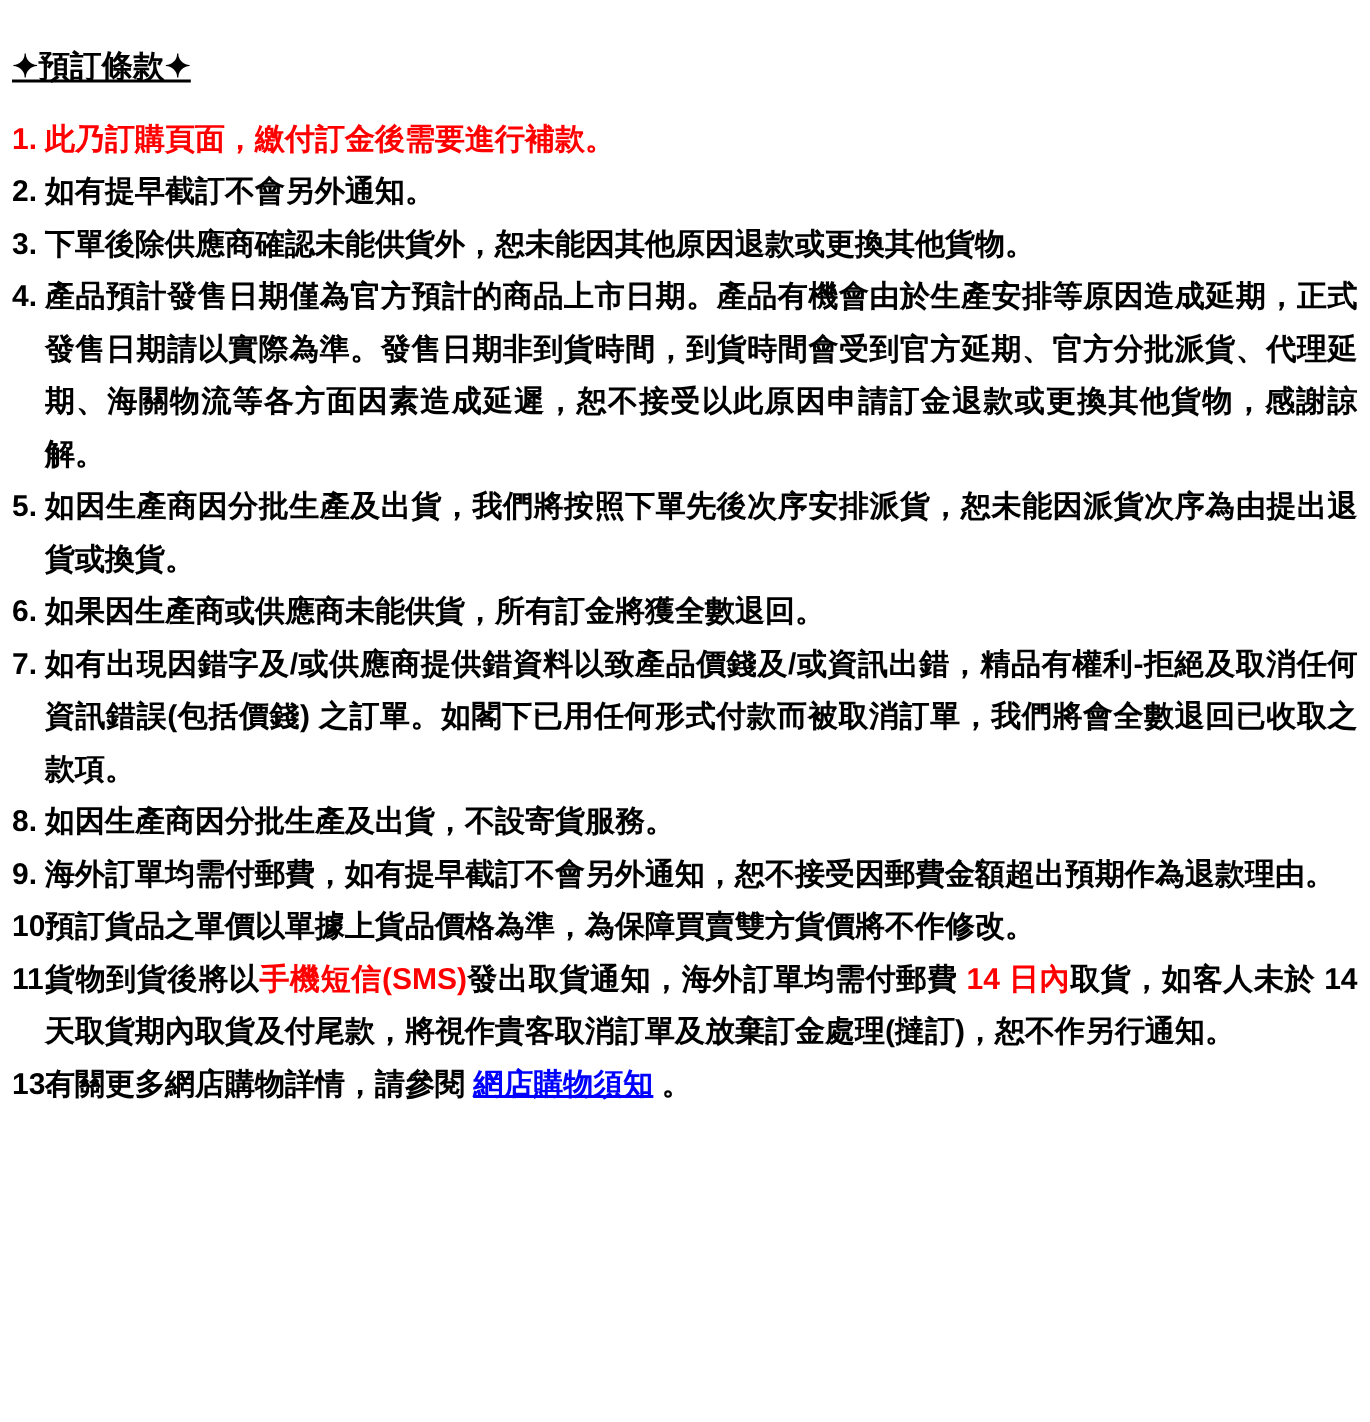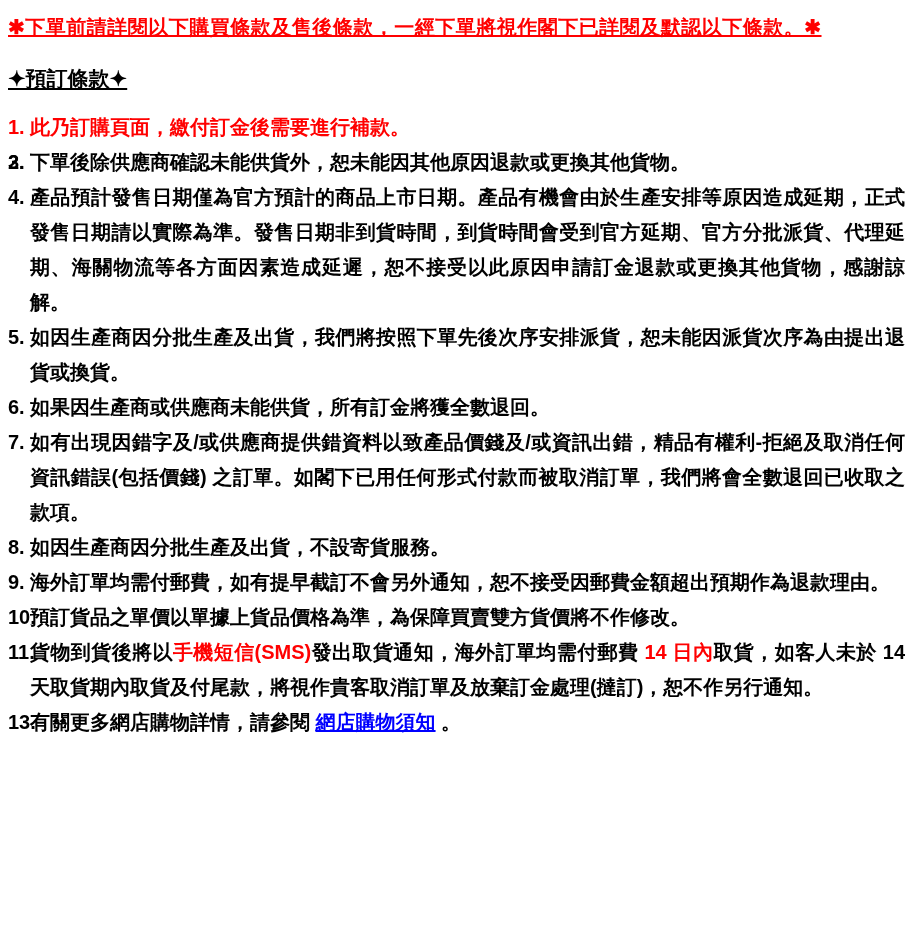--- a/index.html
+++ b/index.html
@@ -60,27 +60,26 @@
     color: #0000ff;
     text-decoration: underline;
     cursor: pointer;
     margin-top: 41px;
   }
 </style>
 </head>
 <body>
 
 <div class="page">
-  <div class="notice">✱下單前請詳閱以下購買條款及售後條款，一經下單將視作閣下已詳閱及默認以下條款。✱</div>
 
   <h2 class="heading">✦預訂條款✦</h2>
 
   <ol class="terms" id="terms-list">
       <li class="term red"><span class="num">1.</span><span class="term-text"><span>此乃訂購頁面，繳付訂金後需要進行補款。</span></span></li>
-      <li class="term"><span class="num">2.</span></li>
+      <li class="term"><span class="num">2.</span><span class="term-text"><span>如有提早截訂不會另外通知。</span></span></li>
       <li class="term"><span class="num">3.</span><span class="term-text"><span>下單後除供應商確認未能供貨外，恕未能因其他原因退款或更換其他貨物。</span></span></li>
       <li class="term"><span class="num">4.</span><span class="term-text"><span>產品預計發售日期僅為官方預計的商品上市日期。產品有機會由於生產安排等原因造成延期，正式發售日期請以實際為準。發售日期非到貨時間，到貨時間會受到官方延期、官方分批派貨、代理延期、海關物流等各方面因素造成延遲，恕不接受以此原因申請訂金退款或更換其他貨物，感謝諒解。</span></span></li>
       <li class="term"><span class="num">5.</span><span class="term-text"><span>如因生產商因分批生產及出貨，我們將按照下單先後次序安排派貨，恕未能因派貨次序為由提出退貨或換貨。</span></span></li>
       <li class="term"><span class="num">6.</span><span class="term-text"><span>如果因生產商或供應商未能供貨，所有訂金將獲全數退回。</span></span></li>
       <li class="term"><span class="num">7.</span><span class="term-text"><span>如有出現因錯字及/或供應商提供錯資料以致產品價錢及/或資訊出錯，精品有權利-拒絕及取消任何資訊錯誤(包括價錢) 之訂單。如閣下已用任何形式付款而被取消訂單，我們將會全數退回已收取之款項。</span></span></li>
       <li class="term"><span class="num">8.</span><span class="term-text"><span>如因生產商因分批生產及出貨，不設寄貨服務。</span></span></li>
       <li class="term"><span class="num">9.</span><span class="term-text"><span>海外訂單均需付郵費，如有提早截訂不會另外通知，恕不接受因郵費金額超出預期作為退款理由。</span></span></li>
       <li class="term"><span class="num">10.</span><span class="term-text"><span>預訂貨品之單價以單據上貨品價格為準，為保障買賣雙方貨價將不作修改。</span></span></li>
       <li class="term"><span class="num">11.</span><span class="term-text"><span>貨物到貨後將以</span><span class="hl">手機短信(SMS)</span><span>發出取貨通知，海外訂單均需付郵費 </span><span class="hl">14 日內</span><span>取貨，如客人未於 14 天取貨期內取貨及付尾款，將視作貴客取消訂單及放棄訂金處理(撻訂)，恕不作另行通知。</span></span></li>
       <li class="term"><span class="num">13.</span><span class="term-text"><span>有關更多網店購物詳情，請參閱 </span><a class="link" href="#">網店購物須知</a><span> 。</span></span></li>

